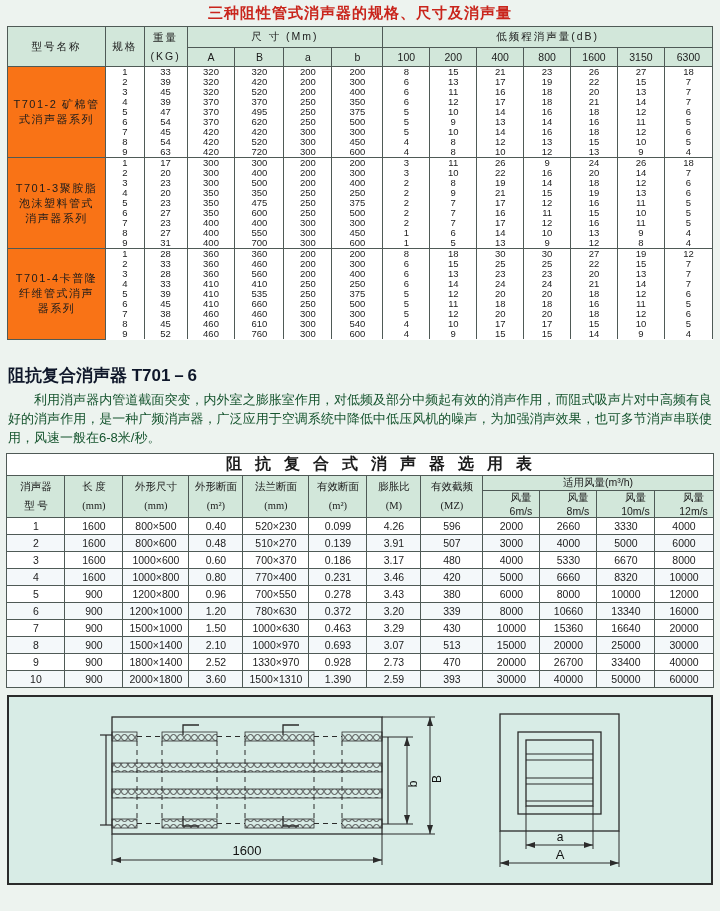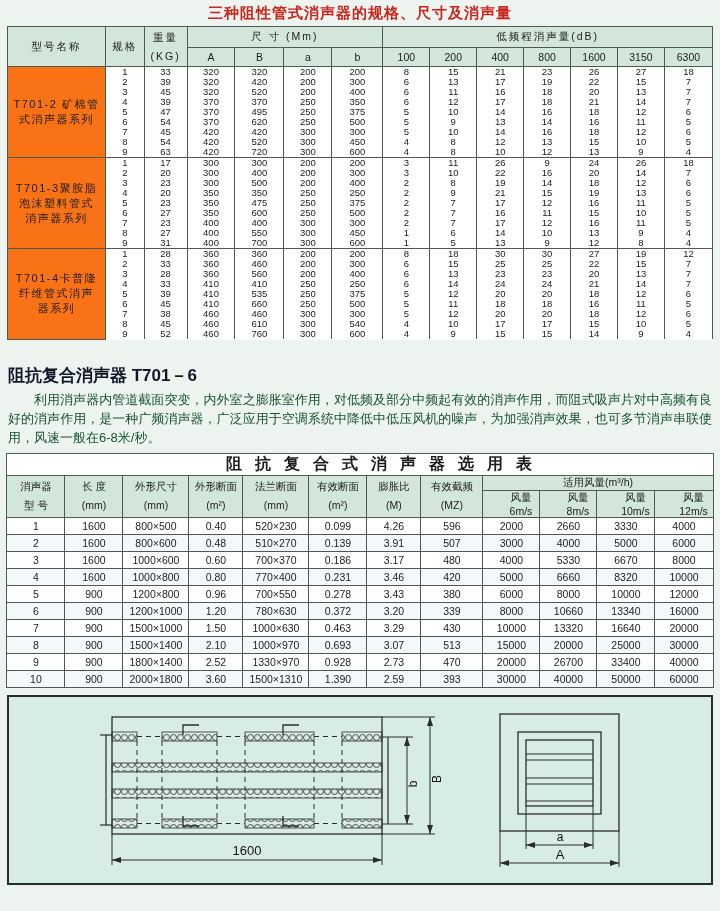--- a/index.html
+++ b/index.html
@@ -45,21 +45,21 @@
     color:#14532d; text-indent:2em; text-align:justify;
   }
 
   
   .t2 { width:706px; font-size:10.5px; }
   .t2 .t2-title {
     height:15px; background:#fff; font-size:16px; font-weight:bold;
     letter-spacing:13px; text-indent:13px;padding-left:38px;
   }
   .t2 thead th { background:#d2e7da; font-weight:normal; }
-  .t2 thead th.pre { height:42px; }
+  .t2 thead th.pre { height:42px;font-family:Liberation Serif, serif; }
   .t2 thead tr.wind-row th { height:19px;padding-left:19px; }
   .t2 tbody td { height:16px; line-height:16px; font-size:10.5px; }
   .t2 tbody tr:nth-child(even) td { background:#f4f8fa; }
 
   
   .diagram-panel {
     margin:7px 7px 0; width:706px; height:190px;
     border:2px solid #2b2b2b; background:#d8ece6; position:relative;
   }
   .diagram-panel svg { display:block; }
@@ -660,21 +660,21 @@
         <tr>
           <td>7</td>
           <td>900</td>
           <td>1500×1000</td>
           <td>1.50</td>
           <td>1000×630</td>
           <td>0.463</td>
           <td>3.29</td>
           <td>430</td>
           <td>10000</td>
-          <td>13320</td>
+          <td>15360</td>
           <td>16640</td>
           <td>20000</td>
         </tr>
         <tr>
           <td>8</td>
           <td>900</td>
           <td>1500×1400</td>
           <td>2.10</td>
           <td>1000×970</td>
           <td>0.693</td>

